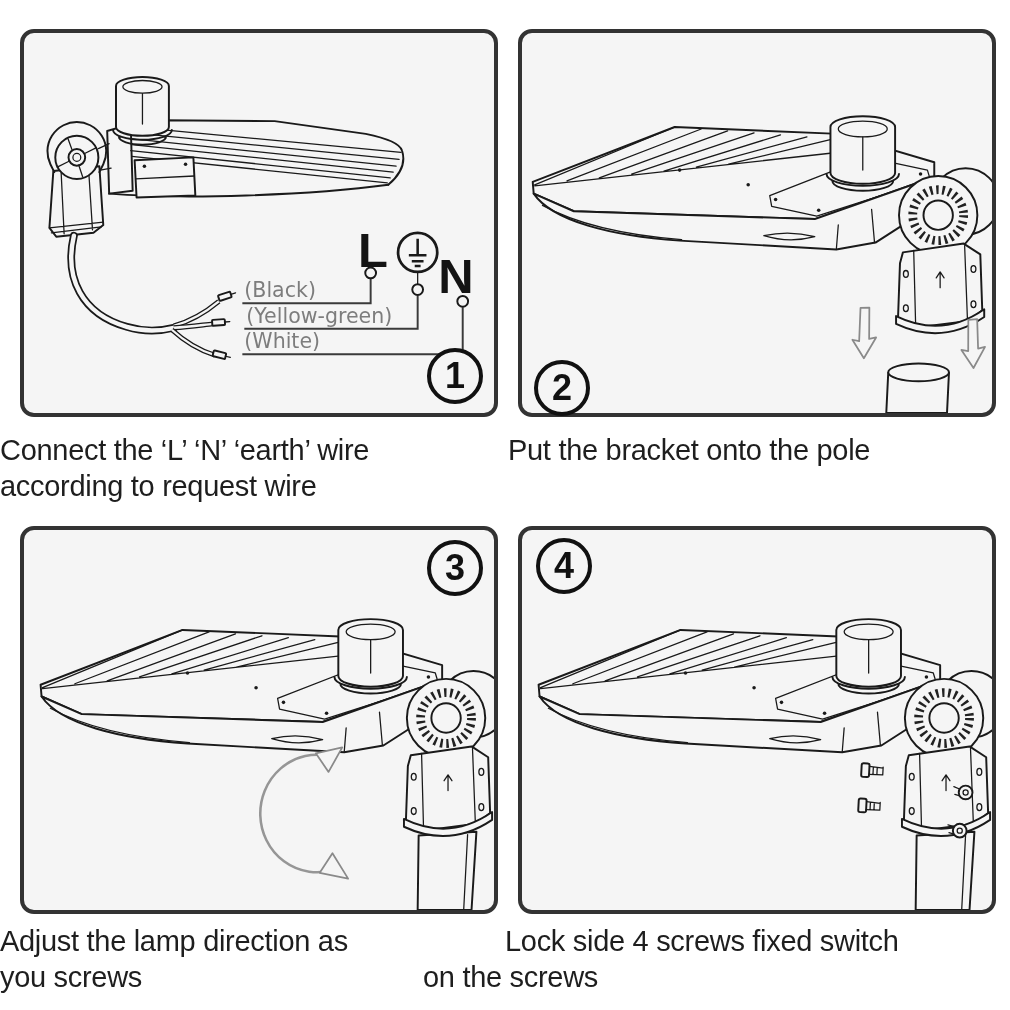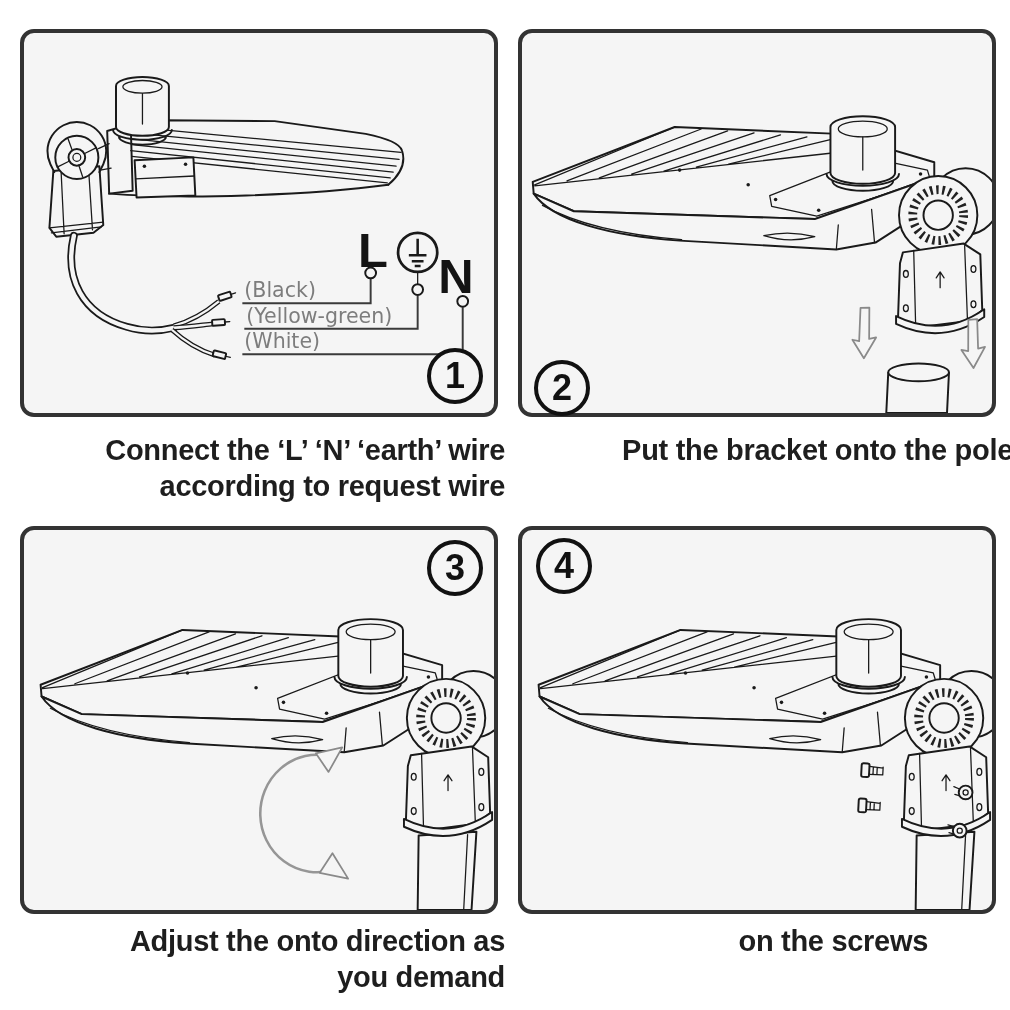--- a/index.html
+++ b/index.html
@@ -8,22 +8,22 @@
   .panel{position:absolute;width:478px;height:388px;background:#f5f5f5;
          border:4px solid #333333;border-radius:14px;box-sizing:border-box;overflow:hidden;}
   .panel svg{display:block;width:470px;height:380px;}
   .p1{left:20px;top:29px;} .p2{left:518px;top:29px;}
   .p3{left:20px;top:526px;} .p4{left:518px;top:526px;}
   .badge{position:absolute;width:56px;height:56px;border:4px solid #111;border-radius:50%;
          background:#f5f5f5;box-sizing:border-box;display:flex;align-items:center;justify-content:center;
          font-size:36px;font-weight:600;color:#111;z-index:5;}
   .b1{left:427px;top:348px;} .b2{left:534px;top:360px;}
   .b3{left:427px;top:540px;} .b4{left:536px;top:538px;}
-  .caption{position:absolute;width:505px;text-align:right;font-size:29px;line-height:36px;
-           font-weight:700;color:#1e1e1e;letter-spacing:-0.3px;}
+  .caption{position:absolute;width:505px;text-align:left;font-size:29px;line-height:36px;
+           font-weight:400;color:#1e1e1e;letter-spacing:-0.3px;}
   .cap1{left:0;top:432px;} .cap2{left:508px;top:432px;}
   .cap3{left:0;top:923px;} .cap4{left:505px;top:923px;}
   .indent{transform:translateX(-82px);}
   
   .ln{fill:none;stroke:#1a1a1a;stroke-width:2;stroke-linecap:round;stroke-linejoin:round;}
   .thin{stroke-width:1.3;}
   .fill{fill:#f5f5f5;stroke:#1a1a1a;stroke-width:2;stroke-linejoin:round;}
   .dot{fill:#1a1a1a;stroke:none;}
   .grayfill{fill:#f5f5f5;stroke:#8a8a8a;stroke-width:1.8;stroke-linejoin:round;}
   .wireln{fill:none;stroke:#3a3a3a;stroke-width:2;}
@@ -240,20 +240,21 @@
     </div>
 
   <div class="caption cap1">
     <div>Connect the ‘L’ ‘N’ ‘earth’ wire</div>
     <div>according to request wire</div>
   </div>
   <div class="caption cap2">
     <div>Put the bracket onto the pole</div>
   </div>
   <div class="caption cap3">
-    <div>Adjust the onto direction as</div>
-    <div>you demand</div>
+    <div>Adjust the lamp direction as</div>
+    <div>you screws</div>
   </div>
   <div class="caption cap4">
+    <div>Lock side 4 screws fixed switch</div>
     <div class="indent">on the screws</div>
   </div>
 
 </div>
 
 </body></html>

